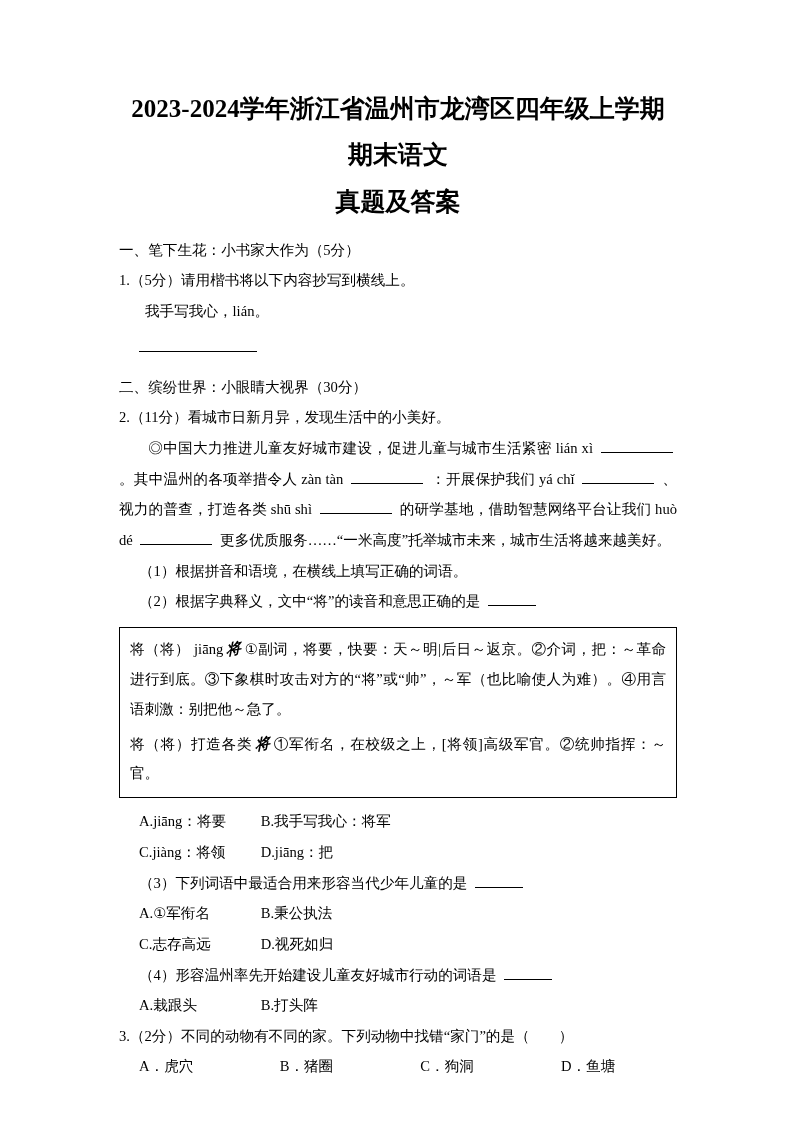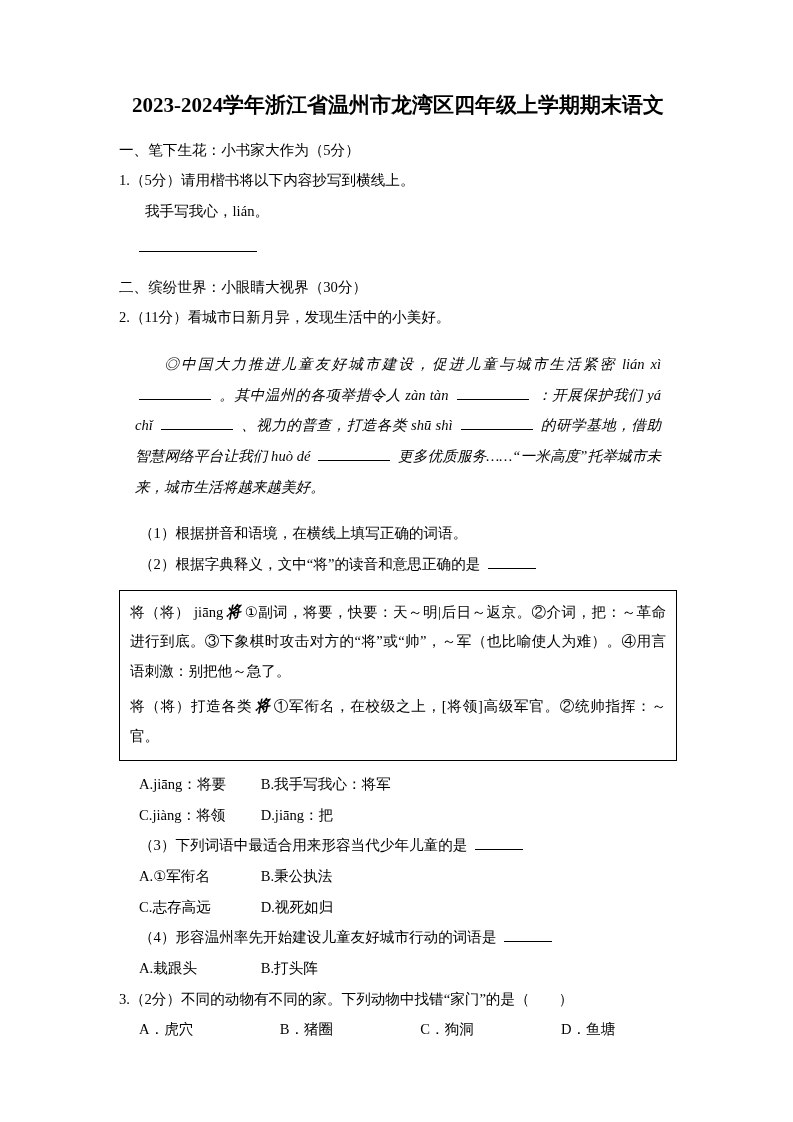--- a/index.html
+++ b/index.html
@@ -3,26 +3,26 @@
 <meta charset="utf-8">
 <style>
   html,body{margin:0;padding:0;background:#ffffff;}
   body{width:793px;height:1122px;}
   .page{
     width:793px;height:1122px;box-sizing:border-box;
     padding:86px 116px 30px 119px;
     font-family:"Liberation Serif", serif;
     font-size:14.6px;color:#000;background:#fff;
   }
-  .title{font-size:21px;font-weight:700;text-align:center;line-height:1.85;margin-bottom:10px;}
+  .title{font-size:25px;font-weight:700;text-align:center;line-height:1.85;margin-bottom:10px;}
   .heading{font-weight:400;line-height:2.1;}
   .line{line-height:2.1;}
   .indent1{padding-left:26px;}
   .sub{padding-left:20px;}
-  .passage{margin:16px;line-height:2.1;text-align:justify;text-indent:2em;font-style:italic;}
+  .passage{margin:0;line-height:2.1;text-align:justify;text-indent:2em;}
   .blank{display:inline-block;border-bottom:1px solid #000;height:12px;vertical-align:baseline;margin:0 4px;}
   .w72{width:72px;}
   .w48{width:48px;}
   .copyline-row{padding-left:20px;margin:12px 0 16px;}
   .copy-line{display:inline-block;width:118px;border-bottom:1px solid #000;height:10px;}
   .gap-s{margin-top:12px;}
   .dict-box{
     border:1px solid #000;margin:10px 0 8px;padding:6px 10px 8px;
     line-height:2.05;text-align:justify;
   }
@@ -35,20 +35,21 @@
   .opt-col{display:inline-block;min-width:118px;}
   .opt-wide{display:inline-block;width:137px;}
 </style>
 </head>
 <body>
 
 <div class="page">
 
   <div class="title">
     <div>2023-2024学年浙江省温州市龙湾区四年级上学期期末语文</div>
+    <div>真题及答案</div>
   </div>
 
   <div class="heading">一、笔下生花：小书家大作为（5分）</div>
 
   <div class="line">1.（5分）请用楷书将以下内容抄写到横线上。</div>
   <div class="line indent1">我手写我心，lián。</div>
 
   <div class="copyline-row">
     <span class="copy-line"></span>
   </div>

